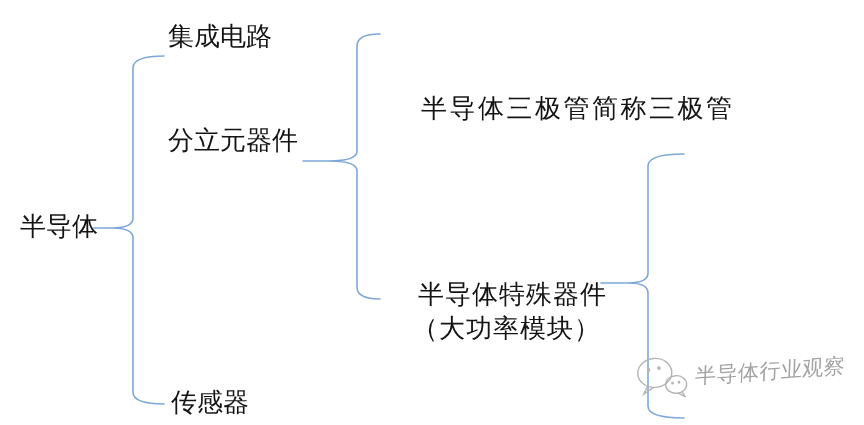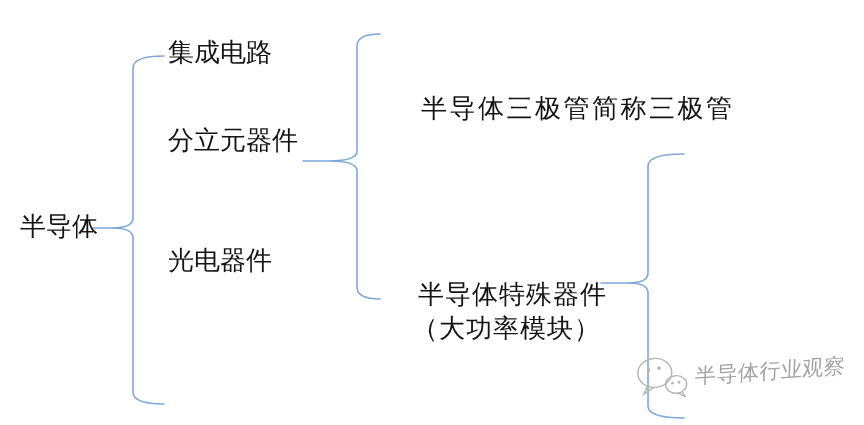--- a/index.html
+++ b/index.html
@@ -83,23 +83,23 @@
         <circle cx="25.5" cy="12.5" r="1.8"></circle>
         <circle cx="38" cy="28.5" r="1.4"></circle>
         <circle cx="44.5" cy="28" r="1.4"></circle>
       </g>
     </svg>
     <span class="watermark-text">半导体行业观察</span>
   </div>
 
   <div class="label" style="left:20px;top:214px;text-align:center;">半导体</div>
 
-  <div class="label" style="left:168px;top:40px;">集成电路</div>
+  <div class="label" style="left:168px;top:24px;">集成电路</div>
   <div class="label" style="left:168px;top:128px;">分立元器件</div>
-  <div class="label" style="left:168px;top:248px;">光电器件</div>
+  <div class="label" style="left:171px;top:390px;">传感器</div>
 
   <div class="label mid-note" style="left:421px;top:96px;">半导体三极管简称三极管</div>
 
   <div class="label special-title" style="left:418px;top:282px;text-align:center;">半导体特殊器件</div>
   <div class="label special-sub" style="left:412px;top:316px;">（大功率模块）</div>
 
 
 </div>
 
 </body></html>

